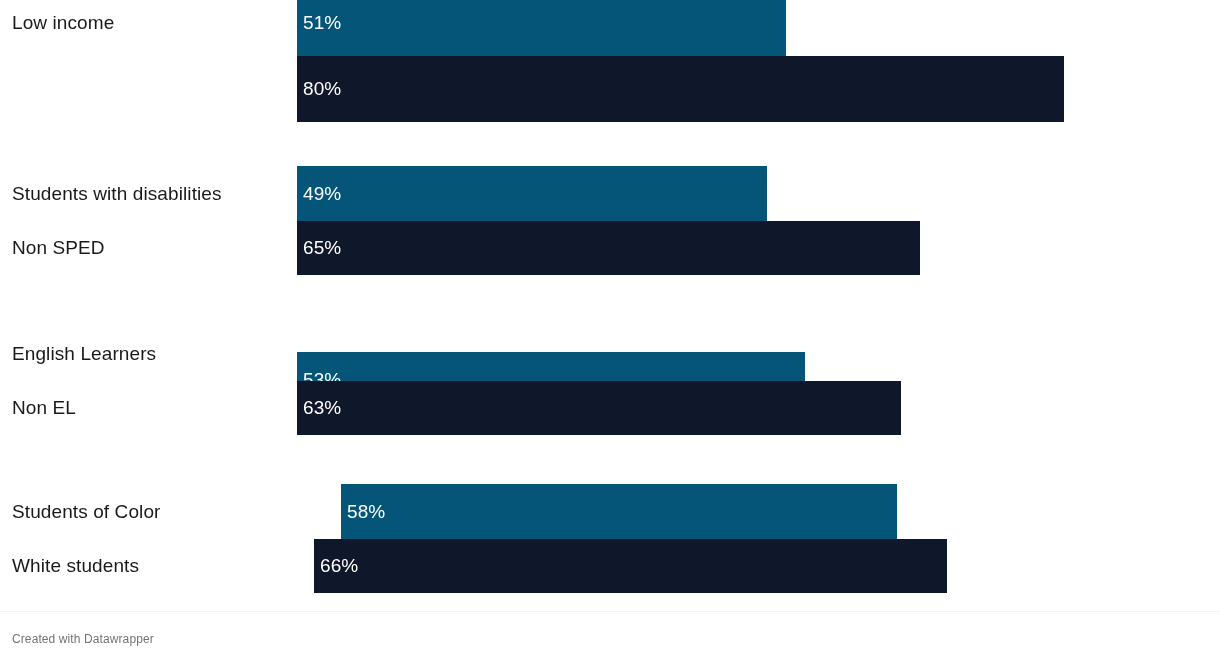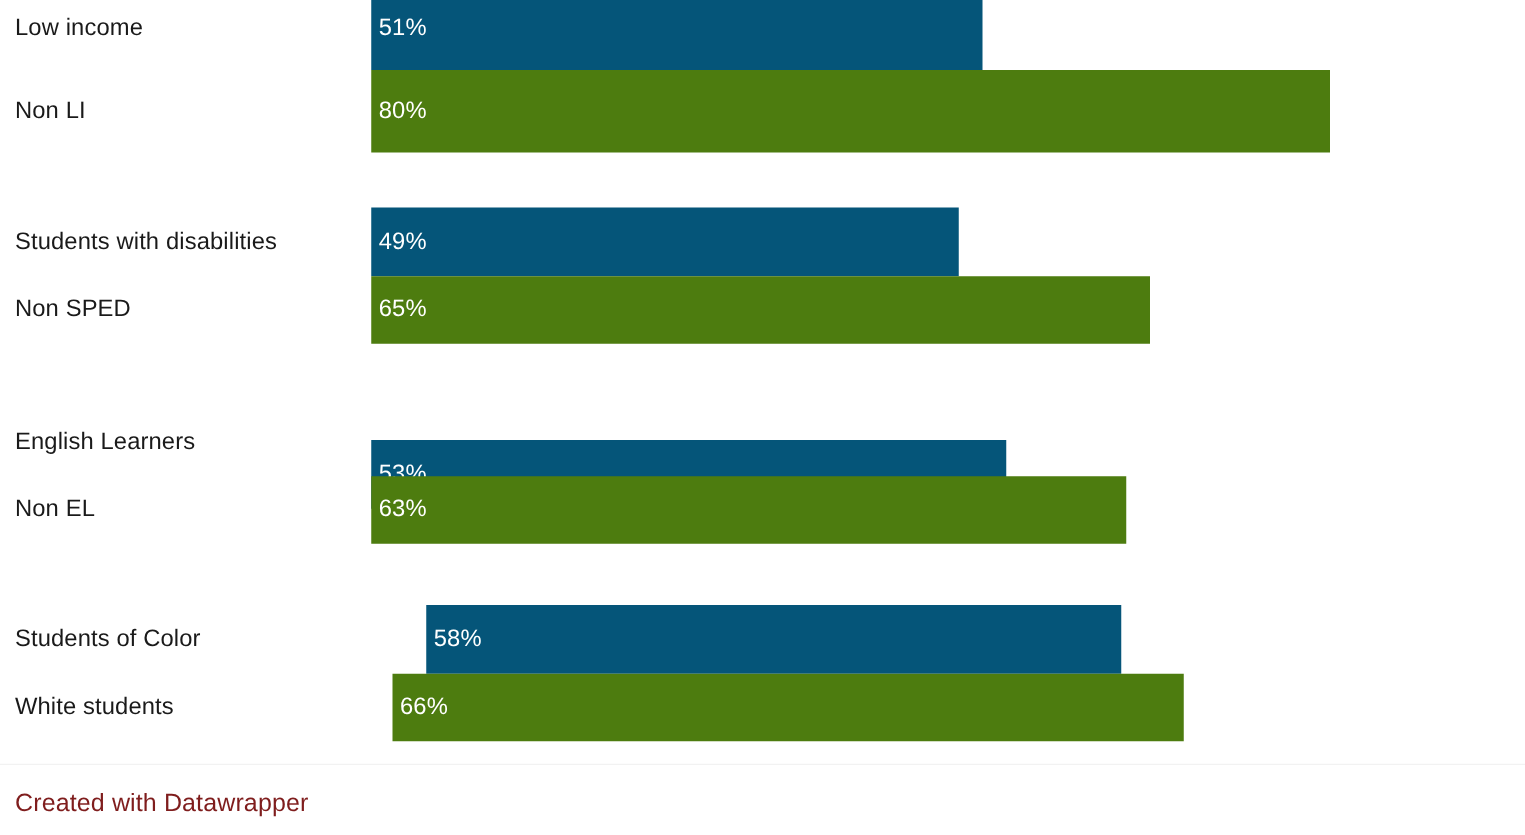--- a/index.html
+++ b/index.html
@@ -58,21 +58,21 @@
 
   .bar {
     position: absolute;
     top: 0;
     height: 100%;
     display: flex;
     align-items: center;
   }
 
   .bar.dark  { background: #055579; }
-  .bar.light { background: #4d7c0f; }
+  .bar.light { background: #0f172a; }
 
   .bar-value {
     color: #ffffff;
     font-size: 19px;
     padding-left: 6px;
     white-space: nowrap;
     letter-spacing: 0.1px;
   }
 
   .footer-rule {
@@ -81,41 +81,40 @@
     top: 611px;
     width: 1220px;
     height: 1px;
     background: #f2f2f2;
   }
 
   .footer-note {
     position: absolute;
     left: 12px;
     top: 632px;
-    font-size: 20px;
-    color: #7f1d1d;
+    font-size: 12px;
+    color: #737373;
     letter-spacing: 0.1px;
     white-space: nowrap;
   }
 </style>
 </head>
 <body>
 
 <div id="chart-root">
 
   <div class="plot-area">
       <div class="bar-group">
         <div class="bar-row" style="top: -10px; height: 66px;">
           <div class="row-label">Low income</div>
           <div class="bar dark" style="left: 297px; width: 489.09px;">
             <span class="bar-value">51%</span>
           </div>
         </div>
         <div class="bar-row" style="top: 56px; height: 66px;">
-          <div class="row-label">Non LI</div>
           <div class="bar light" style="left: 297px; width: 767.2px;">
             <span class="bar-value">80%</span>
           </div>
         </div>
       </div>
       <div class="bar-group">
         <div class="bar-row" style="top: 166px; height: 55px;">
           <div class="row-label">Students with disabilities</div>
           <div class="bar dark" style="left: 297px; width: 469.91px;">
             <span class="bar-value">49%</span>

